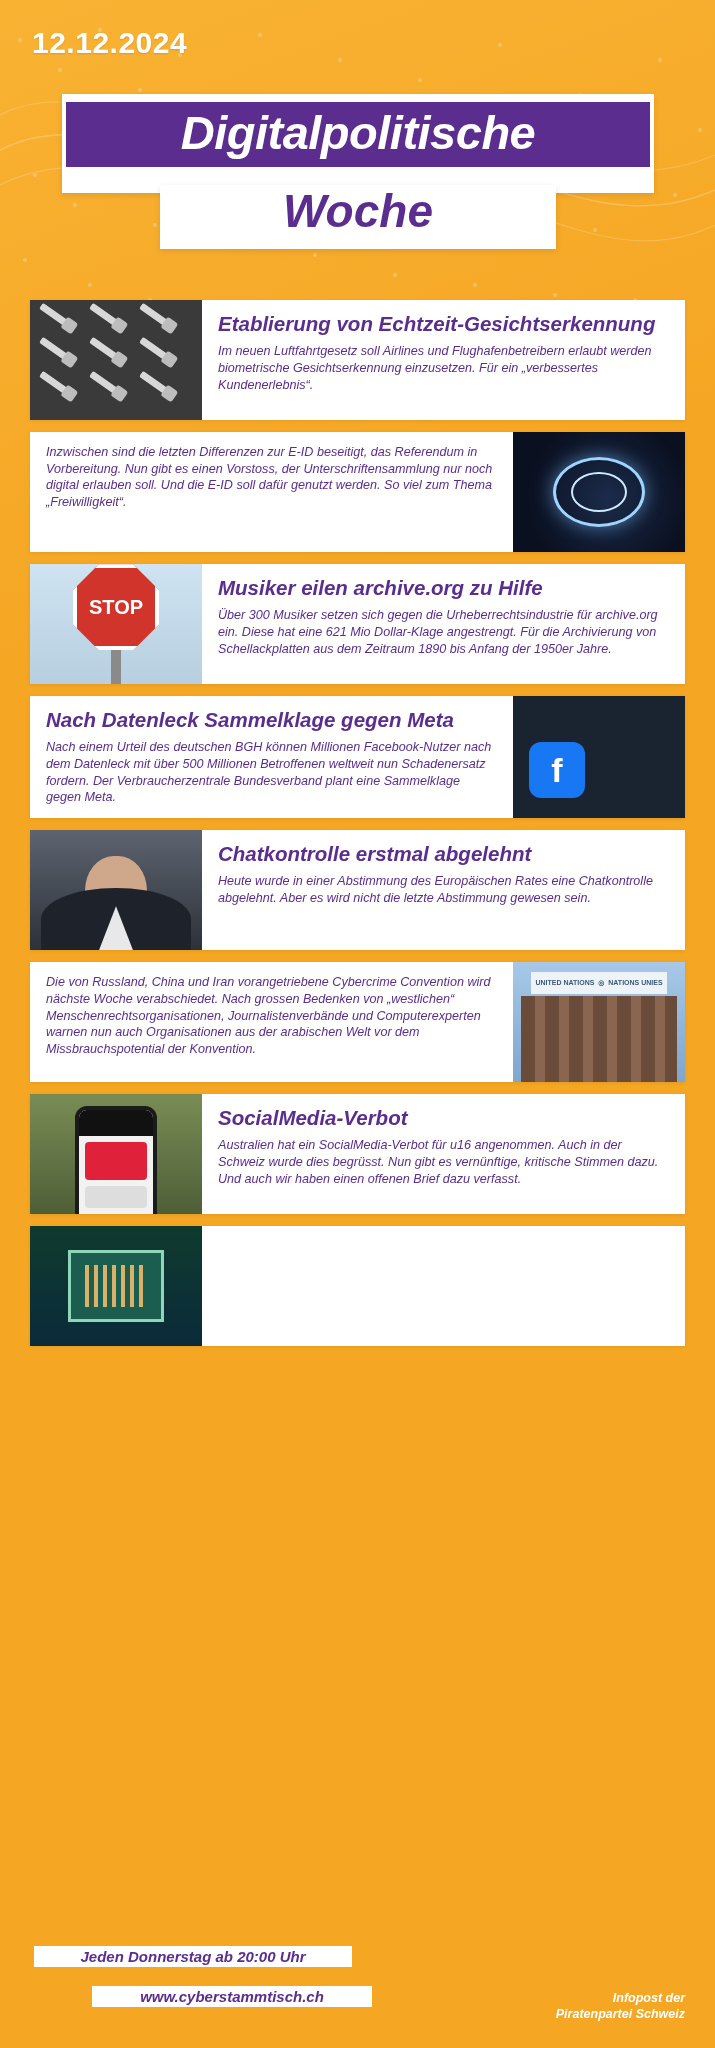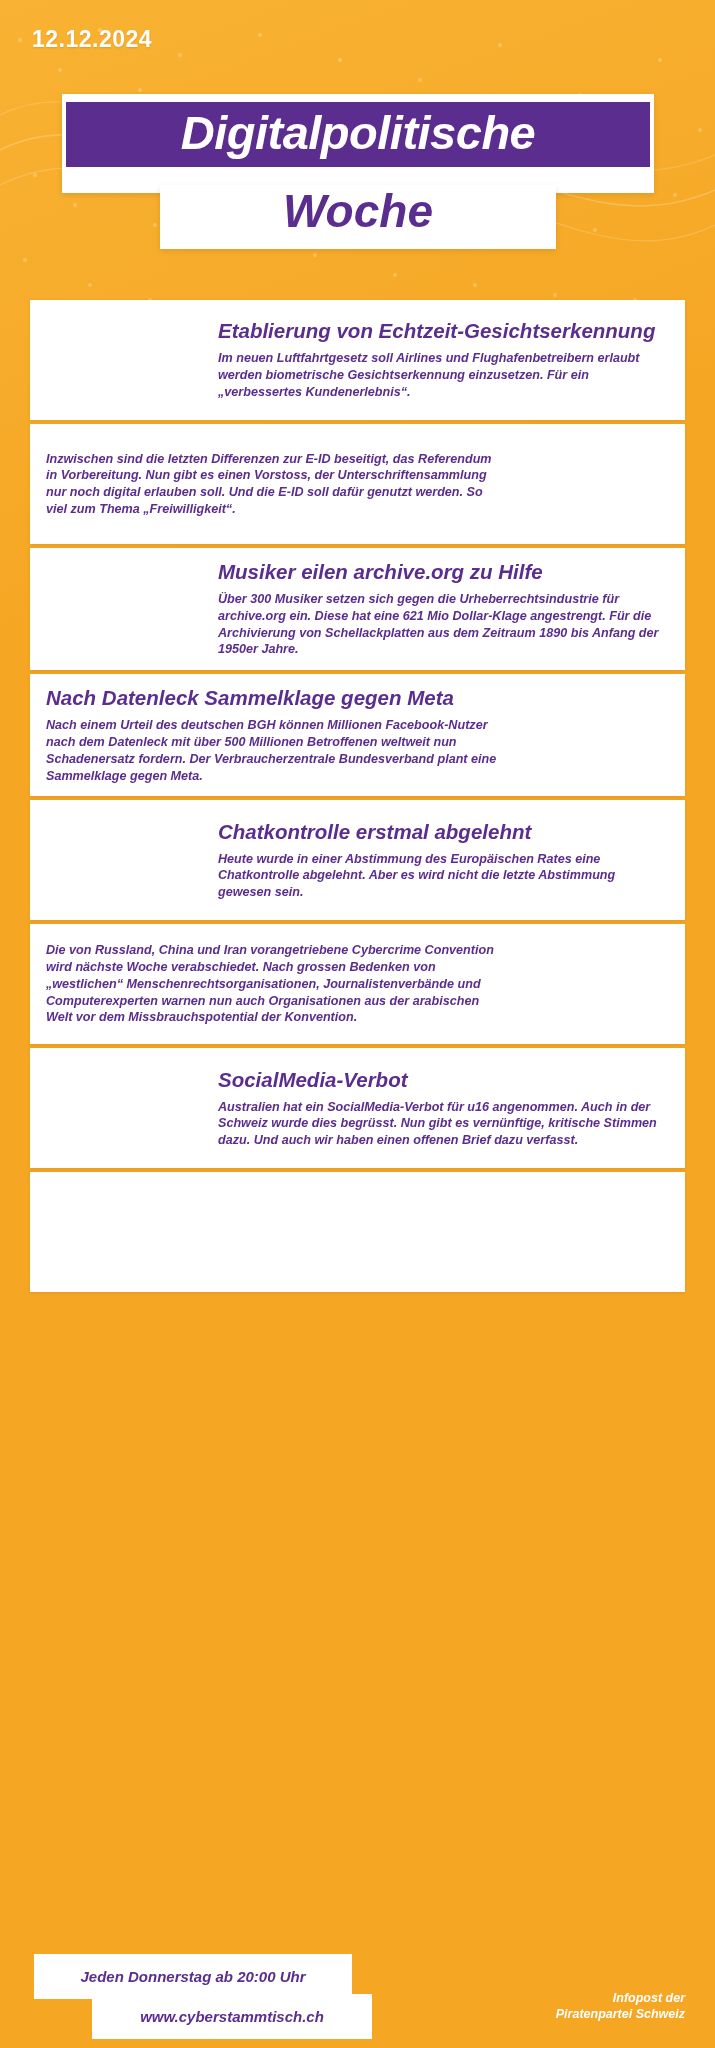--- a/index.html
+++ b/index.html
@@ -23,21 +23,21 @@
     position: absolute;
     top: 0; left: 0;
     width: 715px; height: 360px;
     opacity: .45;
     pointer-events: none;
   }
   .date {
     position: absolute;
     top: 26px; left: 32px;
     color: #ffffff;
-    font-size: 23px;
+    font-size: 30px;
     font-weight: bold;
     letter-spacing: .5px;
     text-shadow: 0 1px 2px rgba(0,0,0,.12);
   }
   .title-band {
     position: absolute;
     top: 94px; left: 62px;
     width: 592px;
     background: #ffffff;
     padding: 8px 0 26px 0;
@@ -75,26 +75,25 @@
   }
 
   .items {
     position: absolute;
     top: 300px; left: 0;
     width: 715px;
   }
   .item {
     position: relative;
     width: 655px;
-    margin: 0 auto 4px auto;
+    margin: 0 auto 12px auto;
     background: #ffffff;
     min-height: 120px;
     display: flex;
     box-shadow: 0 1px 4px rgba(0,0,0,.08);
-    align-items: center;
   }
   .thumb {
     flex: 0 0 auto;
     width: 172px;
     background: #c9c9c9;
     position: relative;
     overflow: hidden;
     text-decoration: underline;
   }
   .body {
@@ -105,40 +104,39 @@
     color: #5b2d8e;
     font-size: 20.5px;
     font-weight: bold;
     font-style: italic;
     line-height: 1.18;
     margin-bottom: 7px;
   }
   p {
     color: #5b2d8e;
     font-size: 12.6px;
-    font-weight: bold;
+    font-weight: normal;
     font-style: italic;
     line-height: 1.33;
   }
   .footer {
     position: absolute;
     bottom: 0; left: 0;
     width: 715px; height: 116px;
   }
   .foot-pill {
     position: absolute;
     left: 34px;
     background: #ffffff;
     color: #5b2d8e;
     font-size: 15px;
     font-weight: bold;
     font-style: italic;
-    padding: 14px 18px;
+    padding: 2px 18px;
     text-align: center;
-    margin-top: 8px;
   }
   .foot-pill.a { top: 14px; width: 318px; }
   .foot-pill.b { top: 54px; left: 92px; width: 280px; }
   .foot-right {
     position: absolute;
     right: 30px; top: 58px;
     color: #ffffff;
     font-size: 12.5px;
     font-weight: bold;
     font-style: italic;

